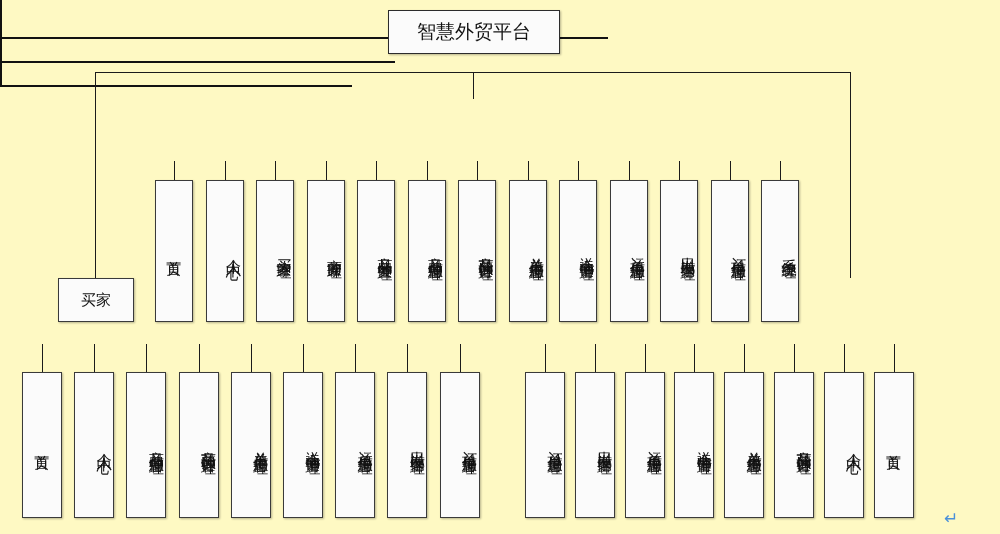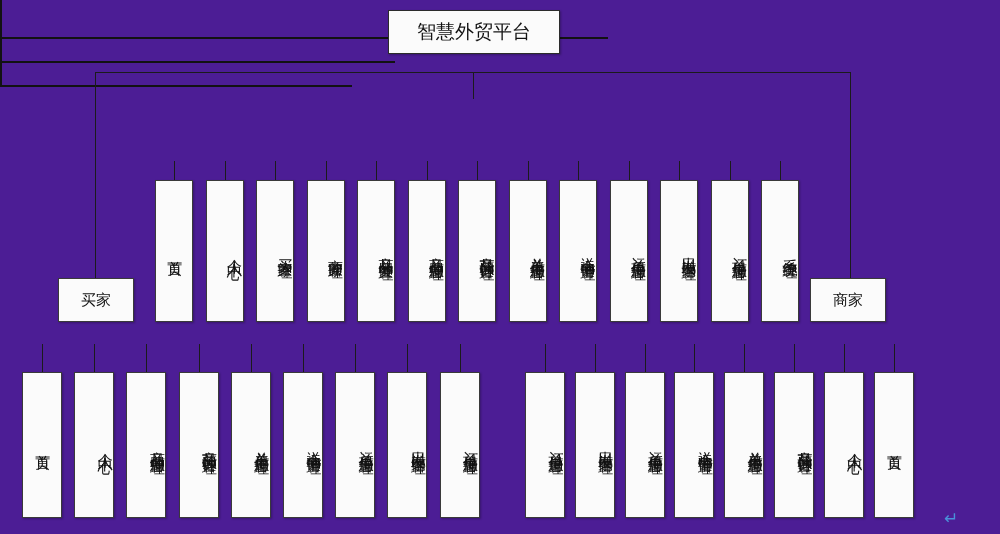--- a/index.html
+++ b/index.html
@@ -4,22 +4,22 @@
 <style>
   html, body {
     margin: 0;
     padding: 0;
     background: #ffffff;
   }
   #canvas {
     position: relative;
     width: 1000px;
     height: 534px;
-    background: #4c1d95;
-    font-family: Liberation Serif, serif;
+    background: #fef9c3;
+    font-family: Liberation Sans, sans-serif;
     overflow: hidden;
   }
   
   .line-v, .line-h {
     position: absolute;
     background: #1b1b1b;
   }
   .line-v { width: 1px; }
   .line-h { height: 1px; }
   .line-bus { height: 2px; background: #121212; }
@@ -185,23 +185,20 @@
         <span>运单信息管理</span>
       </div>
       <div class="box v-label" style="left: 387.4px; top: 372px; width: 40px; height: 146px;">
         <span>出口发票管理</span>
       </div>
       <div class="box v-label" style="left: 439.6px; top: 372px; width: 40px; height: 146px;">
         <span>订单信息管理</span>
       </div>
     </div>
 
-  <div class="box role" style="left:810px; top:278px; width:76px; height:44px;">
-    <span>商家</span>
-  </div>
   <div class="line-stem" style="left:849px; top:322px; height:22px;"></div>
 
   <div class="line-bus" style="left:548px; top:344px; width:352px;"></div>
   <div id="merchant-drops">
       <div class="line-v" style="left: 545px; top: 344px; height: 28px;"></div>
       <div class="line-v" style="left: 594.8px; top: 344px; height: 28px;"></div>
       <div class="line-v" style="left: 644.6px; top: 344px; height: 28px;"></div>
       <div class="line-v" style="left: 694.4px; top: 344px; height: 28px;"></div>
       <div class="line-v" style="left: 744.2px; top: 344px; height: 28px;"></div>
       <div class="line-v" style="left: 794px; top: 344px; height: 28px;"></div>

